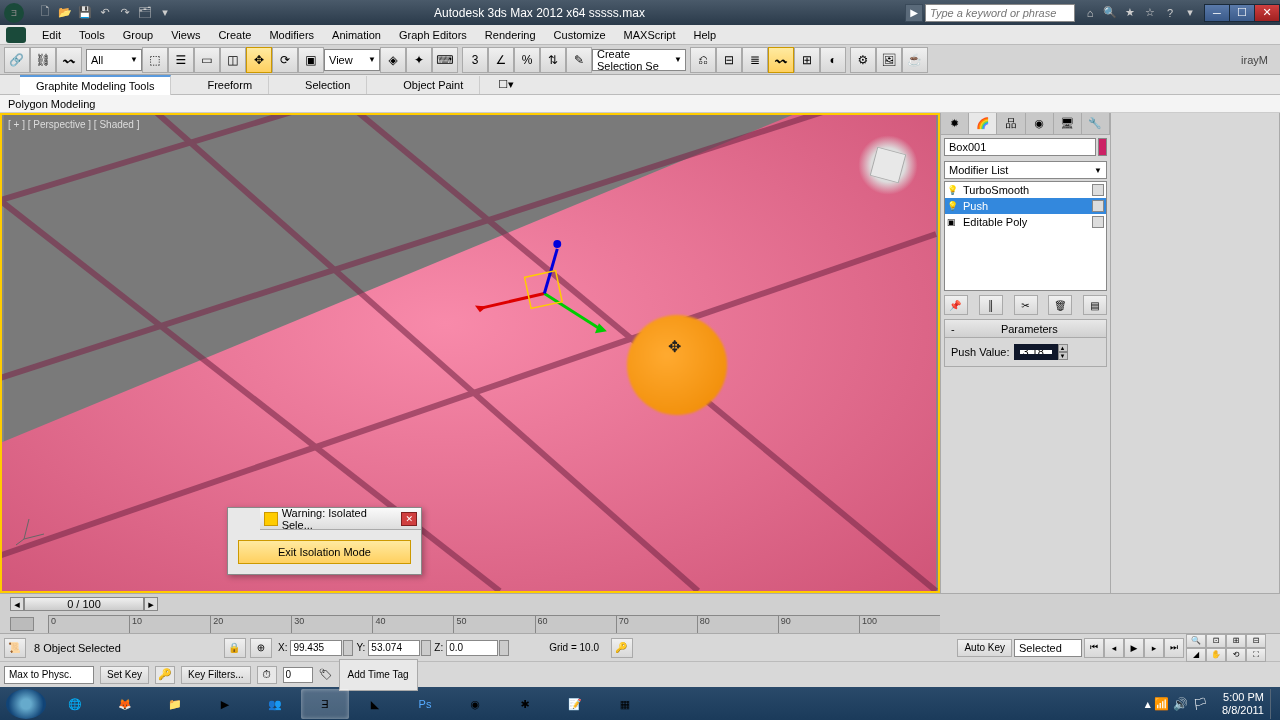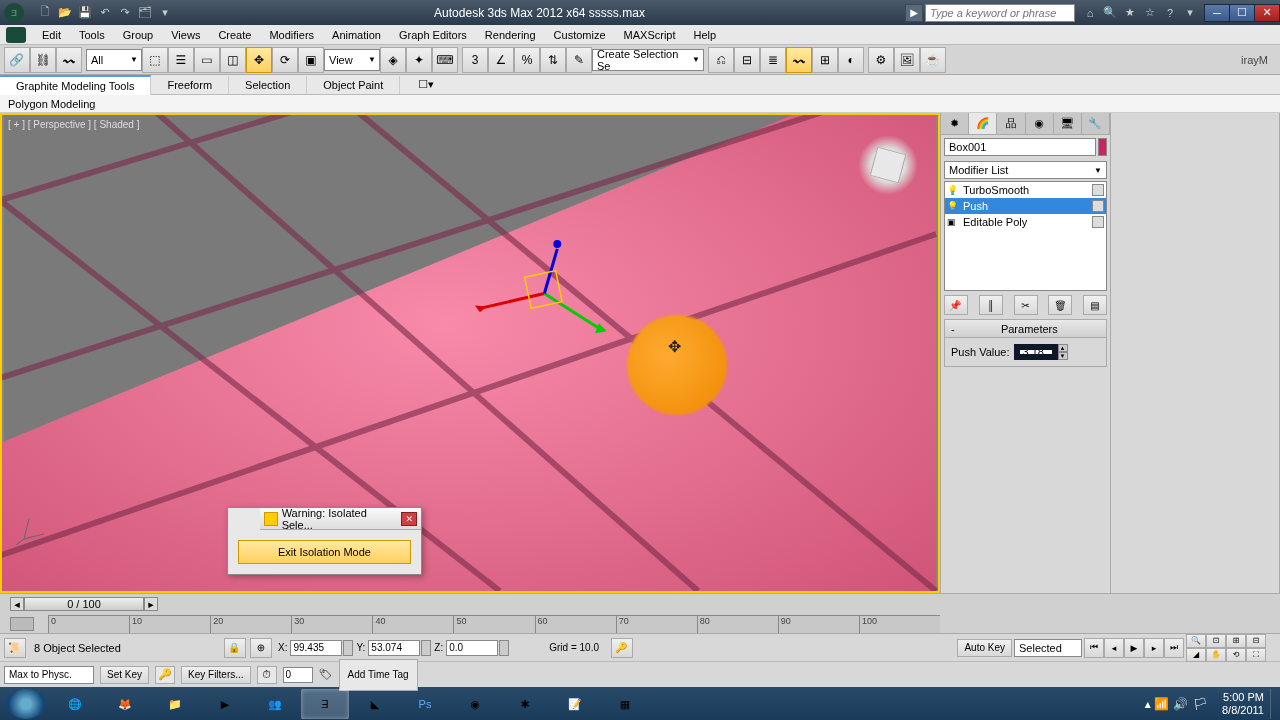--- a/index.html
+++ b/index.html
@@ -26,21 +26,21 @@
 
 .maintoolbar { height: 30px; background: #d4d4d4; display: flex; align-items: center; padding: 0 4px; gap: 0; border-bottom: 1px solid #aaa; }
 .maintoolbar .tbtn { width: 26px; height: 26px; border: 1px solid #aaa; background: linear-gradient(#f0f0f0, #d8d8d8); display: flex; align-items: center; justify-content: center; font-size: 12px; }
 .maintoolbar .tbtn.active { background: linear-gradient(#ffeaa0, #ffd060); border-color: #cc9900; }
 .maintoolbar .dropdown { height: 22px; background: #fff; border: 1px solid #888; padding: 0 16px 0 4px; display: flex; align-items: center; position: relative; }
 .maintoolbar .dropdown::after { content: "▼"; position: absolute; right: 3px; font-size: 8px; }
 .maintoolbar .sep { width: 4px; }
 .maintoolbar .renderer-label { margin-left: auto; padding: 0 8px; color: #444; }
 
 .ribbonbar { height: 20px; background: #e8e8e8; display: flex; align-items: center; border-bottom: 1px solid #bbb; }
-.ribbonbar .rtab { padding: 3px 16px; border-right: 1px solid #ccc; }
+.ribbonbar .rtab { padding: 3px 16px; border-right: 1px solid #ccc; margin-left: 20px; }
 .ribbonbar .rtab.active { background: #fff; border-top: 2px solid #5a9add; }
 .ribbonbar .rctl { margin-left: 12px; padding: 2px 6px; }
 
 .subribbon { height: 18px; background: #f4f4f4; display: flex; align-items: center; padding: 0 8px; border-bottom: 1px solid #ccc; font-size: 11px; }
 
 .workspace { display: flex; height: 480px; }
 
 .viewport { flex: 1; position: relative; background: #888; border: 2px solid #ffcc00; overflow: hidden; }
 .viewport-label { position: absolute; top: 4px; left: 6px; color: #ddd; font-size: 10px; z-index: 5; }
 .viewport-scene { position: absolute; inset: 0; }
@@ -190,21 +190,21 @@
     </div>
   <div class="tbtn">◈</div>
   <div class="tbtn">✦</div>
   <div class="tbtn">⌨</div>
   <div class="sep"></div>
   <div class="tbtn">3</div>
   <div class="tbtn">∠</div>
   <div class="tbtn">%</div>
   <div class="tbtn">⇅</div>
   <div class="tbtn">✎</div>
-  <div class="dropdown" style="width:112px">
+  <div class="dropdown" style="width:94px">
       <span>Create Selection Se</span>
     </div>
   <div class="sep"></div>
   <div class="tbtn">⎌</div>
   <div class="tbtn">⊟</div>
   <div class="tbtn">≣</div>
   <div class="tbtn active">〰</div>
   <div class="tbtn">⊞</div>
   <div class="tbtn">◐</div>
   <div class="sep"></div>

